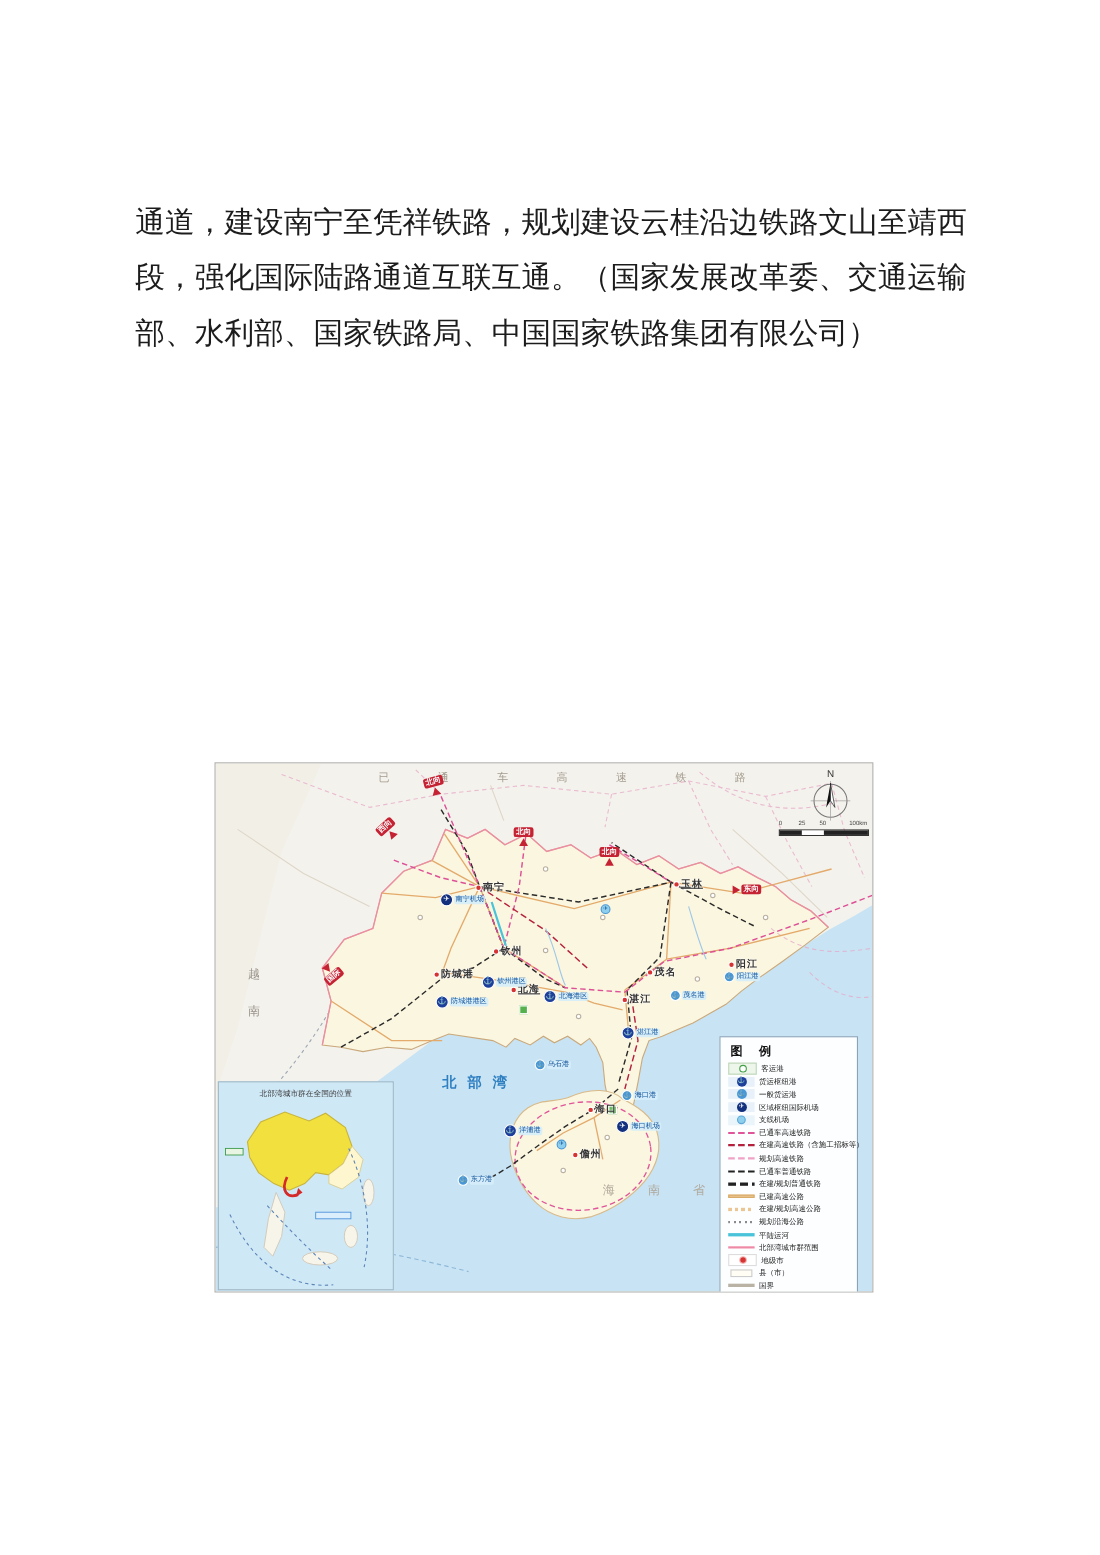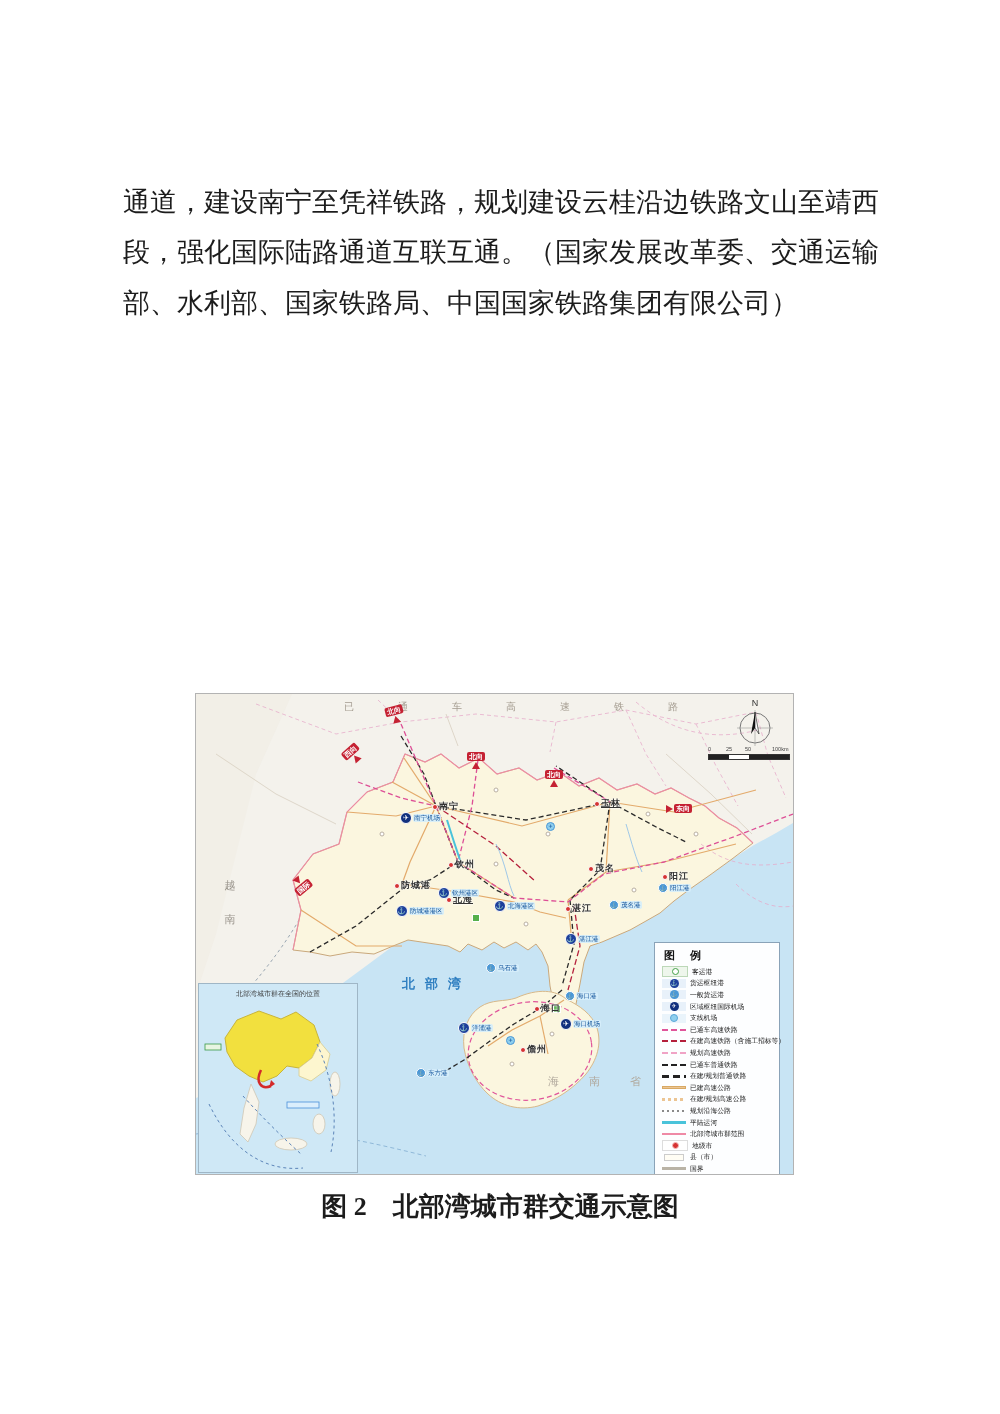--- a/index.html
+++ b/index.html
@@ -404,25 +404,25 @@
       </div>
     </div>
 
     <div class="region-spread">已通车高速铁路</div>
     <div class="vietnam-label">越南</div>
     <div class="hainan-label">海南省</div>
     <div class="sea-label">北部湾</div>
 
     <div class="overlay">
         <div class="city" style="left: 236px; top: 106px;">南宁</div>
-        <div class="city" style="left: 398px; top: 103px; text-decoration: underline;">玉林</div>
+        <div class="city" style="left: 416px; top: 103px; text-decoration: underline;">玉林</div>
         <div class="city" style="left: 252px; top: 164px;">钦州</div>
         <div class="city" style="left: 198px; top: 185px;">防城港</div>
-        <div class="city" style="left: 250px; top: 199px; text-decoration: underline;">北海</div>
-        <div class="city" style="left: 392px; top: 168px;">茂名</div>
+        <div class="city" style="left: 268px; top: 199px; text-decoration: underline;">北海</div>
+        <div class="city" style="left: 392px; top: 183px;">茂名</div>
         <div class="city" style="left: 466px; top: 176px;">阳江</div>
         <div class="city" style="left: 369px; top: 208px;">湛江</div>
         <div class="city" style="left: 338px; top: 308px;">海口</div>
         <div class="city" style="left: 324px; top: 349px;">儋州</div>
         <div class="port hub" style="left: 200px; top: 211px;">
           <span class="pg">⚓</span>
           <span class="pt">防城港港区</span>
         </div>
         <div class="port hub" style="left: 242px; top: 193px;">
           <span class="pg">⚓</span>
@@ -492,14 +492,13 @@
           <span class="ah ah-right"></span>
           <span class="al">东向</span>
         </div>
         <div class="dirarrow" style="transform: rotate(-40deg); left: 96px; top: 182px;">
           <span class="ah ah-down"></span>
           <span class="al">国际</span>
         </div>
       </div>
   </div>
 
-  <div class="caption">图 2　北部湾城市群交通示意图</div>
 </div>
 
 </body></html>

